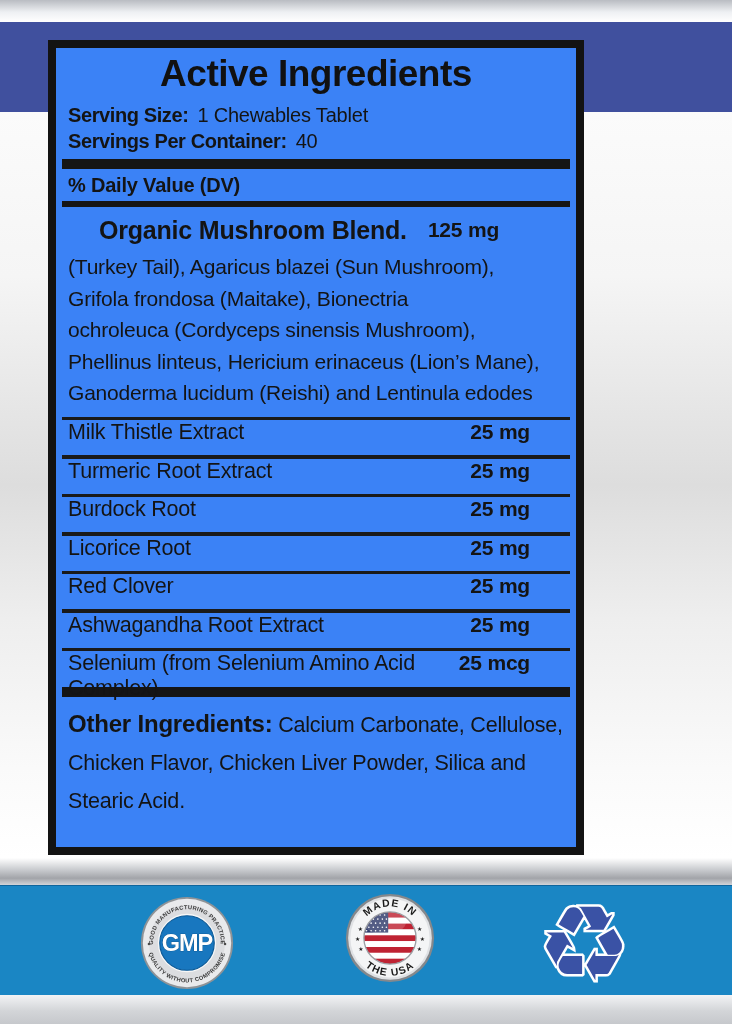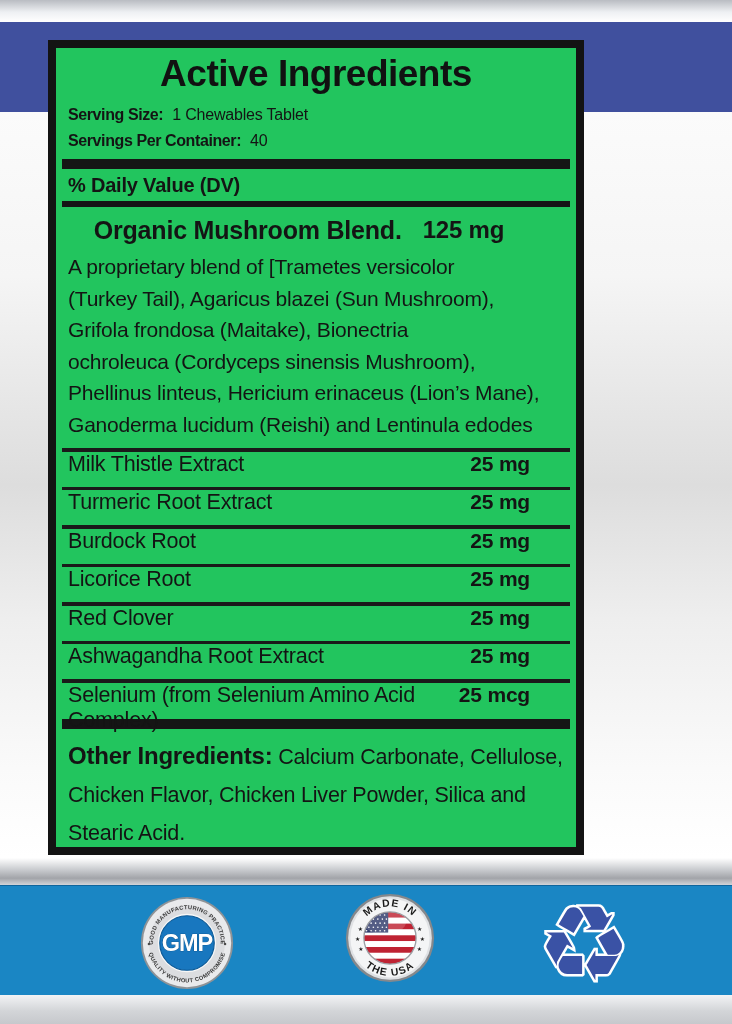--- a/index.html
+++ b/index.html
@@ -15,43 +15,43 @@
     background:linear-gradient(180deg,#fbfbfb 0%,#f5f5f5 22%,#dddddd 50%,#eeeeee 68%,#fafafa 88%,#ffffff 100%);}
   .strip-mid{position:absolute;left:0;top:858px;width:732px;height:27px;
     background:linear-gradient(180deg,#ffffff 0%,#c7c9cd 45%,#a2a4a9 75%,#d2d4d8 100%);}
   .band-blue{position:absolute;left:0;top:885px;width:732px;height:110px;background:#1a86c4;
     border-top:1px solid #10659c;}
   .strip-bottom{position:absolute;left:0;top:995px;width:732px;height:29px;
     background:linear-gradient(180deg,#f2f3f5 0%,#d3d5d8 55%,#c6c8cc 100%);}
 
   
   .label{position:absolute;left:48px;top:40px;width:536px;height:815px;
-    background:#22c55e;border:8px solid #131313;box-sizing:border-box;}
+    background:#3b82f6;border:8px solid #131313;box-sizing:border-box;}
   .content{position:relative;height:100%;padding:0 12px;box-sizing:border-box;letter-spacing:-0.2px;}
 
   .title{margin:4px 0 0;font-size:37px;line-height:44px;font-weight:800;text-align:center;
     letter-spacing:-0.5px;color:#111;}
-  .serving{margin-top:6px;font-size:16px;line-height:26px;}
+  .serving{margin-top:6px;font-size:20px;line-height:26px;}
   .serving b{letter-spacing:-0.4px;}
   .serving .val{margin-left:9px;}
 
   .bar{background:#151515;margin-left:-6px;margin-right:-6px;}
   .bar1{height:10px;margin-top:5px;}
   .bar2{height:6px;}
   .bar3{height:10px;margin-top:1px;}
   .div{height:3.5px;background:#1a1a1a;margin-left:-6px;margin-right:-6px;}
   .div-first{margin-top:8px;}
 
   .hdr{height:32px;display:flex;justify-content:space-between;align-items:center;
     font-size:20px;font-weight:700;}
   .hdr .right{}
 
   .blend-head{margin-top:8px;height:30px;display:flex;justify-content:center;align-items:center;}
   .blend-name{font-size:25px;font-weight:800;letter-spacing:-0.2px;}
-  .blend-amt{font-size:24px;font-weight:700;margin-right:34px;white-space:nowrap;margin-left:21px;}
+  .blend-amt{font-size:21px;font-weight:700;margin-right:34px;white-space:nowrap;margin-left:21px;}
   .desc{margin-top:6px;font-size:21px;line-height:31.5px;}
 
   .row{height:35px;display:flex;justify-content:space-between;font-size:21.5px;}
   .row .amt{font-weight:700;margin-right:34px;white-space:nowrap;font-size:21px;}
 
   .other{margin-top:8px;font-size:21.5px;line-height:38px;text-align:left;}
   .other b{font-size:24px;letter-spacing:-0.2px;}
 
   
   .badge{position:absolute;}
@@ -90,21 +90,20 @@
       </div>
 
       <div class="bar bar2"></div>
 
       <div class="blend-head">
         <span class="blend-name">Organic Mushroom Blend.</span>
         <span class="blend-amt">125 mg</span>
       </div>
 
       <div class="desc">
-        <div>A proprietary blend of [Trametes versicolor</div>
         <div>(Turkey Tail), Agaricus blazei (Sun Mushroom),</div>
         <div>Grifola frondosa (Maitake), Bionectria</div>
         <div>ochroleuca (Cordyceps sinensis Mushroom),</div>
         <div>Phellinus linteus, Hericium erinaceus (Lion’s Mane),</div>
         <div>Ganoderma lucidum (Reishi) and Lentinula edodes</div>
       </div>
 
       <div class="div div-first"></div>
 
       <div class="row">

